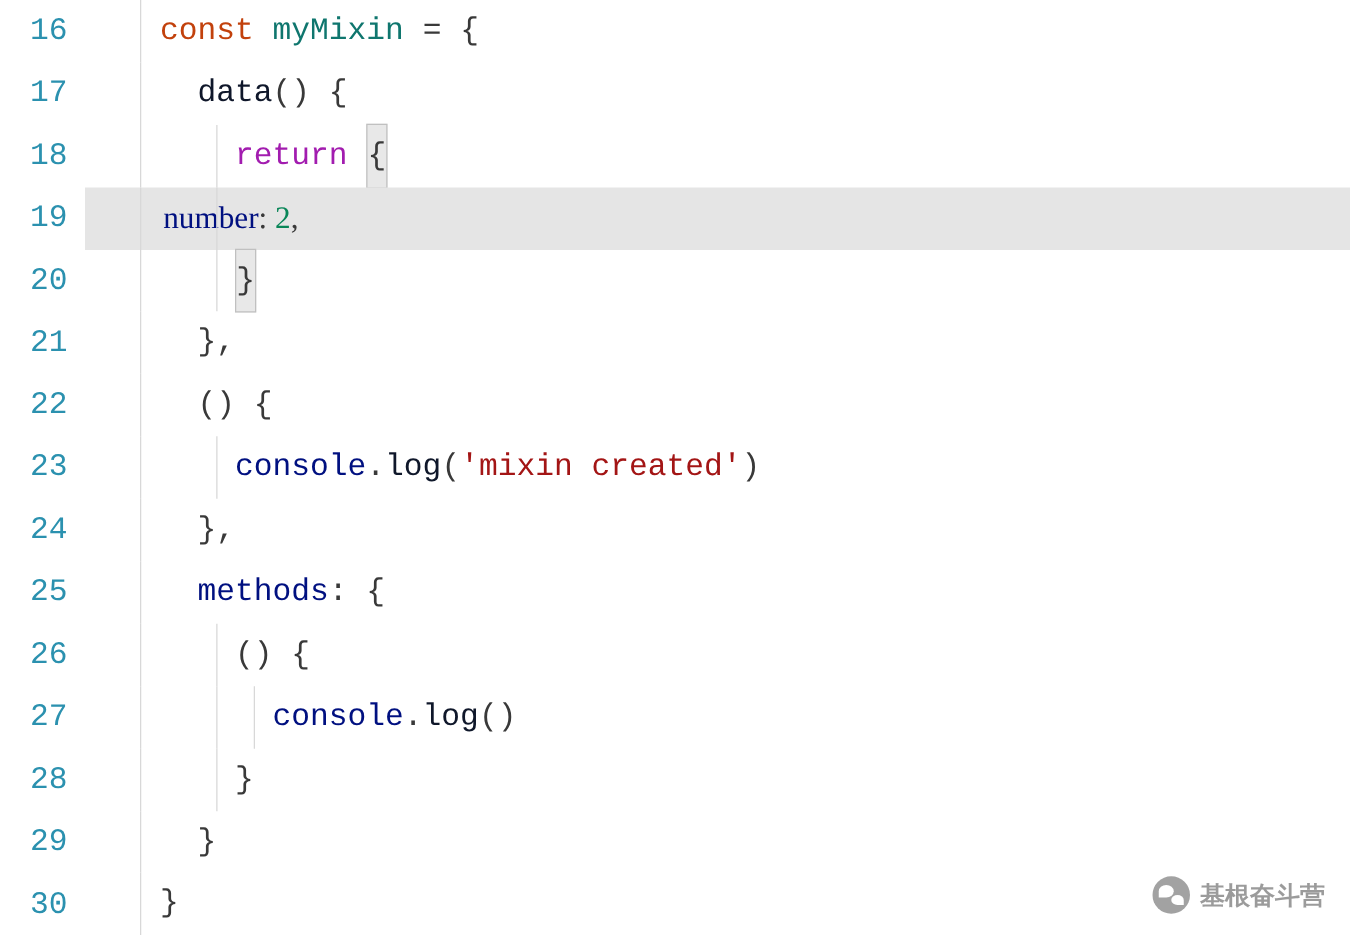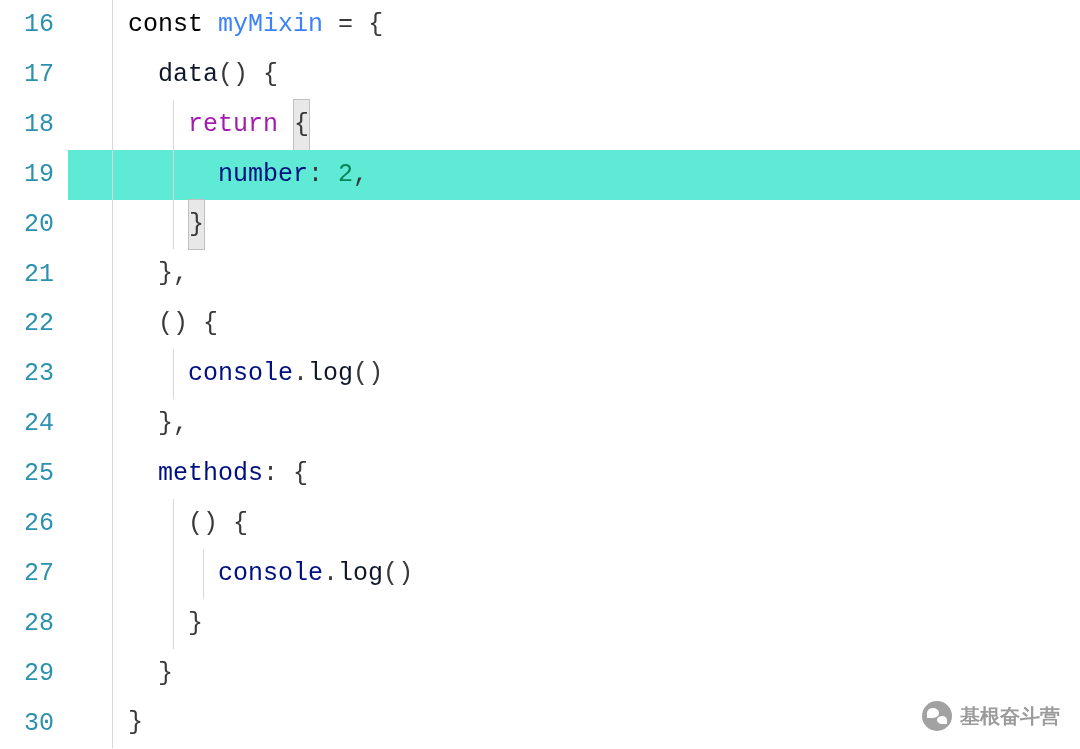--- a/index.html
+++ b/index.html
@@ -39,32 +39,33 @@
       line-height: 49.9px;
     }
     .code-line {
       white-space: pre;
       height: 49.9px;
       display: flex;
       align-items: center;
       position: relative;
     }
     .code-line.current {
-      background: #5eead4;
+      background: #e5e5e5;
+      font-family: Liberation Serif, serif;
     }
     .indent-guide {
       position: absolute;
       left: 0;
       top: 0;
       bottom: 0;
       border-left: 1px solid #d8d8d8;
       height: 100%;
     }
-    .kw { color: #000000; }
-    .name { color: #3b82f6; }
+    .kw { color: #c2410c; }
+    .name { color: #0f766e; }
     .fn { color: #0f172a; }
     .prop { color: #001080; }
     .num { color: #098658; }
     .str { color: #a31515; }
     .punct { color: #393939; }
     .op { color: #393939; }
     .brace-hl {
       background: #e8e8e8;
       border: 1px solid #c0c0c0;
     }
@@ -171,21 +172,21 @@
     </div>
 
     <div class="code-line">
       <span class="indent-guide" style="left:44px;"></span>
       <span>      </span><span class="punct">()</span><span> </span><span class="punct">{</span>
     </div>
 
     <div class="code-line">
       <span class="indent-guide" style="left:44px;"></span>
       <span class="indent-guide" style="left:105px;"></span>
-      <span>        </span><span class="prop">console</span><span class="punct">.</span><span class="fn">log</span><span class="punct">(</span><span class="punct">)</span>
+      <span>        </span><span class="prop">console</span><span class="punct">.</span><span class="fn">log</span><span class="punct">(</span><span class="str">'mixin created'</span><span class="punct">)</span>
     </div>
 
     <div class="code-line">
       <span class="indent-guide" style="left:44px;"></span>
       <span>      </span><span class="punct">}</span><span class="punct">,</span>
     </div>
 
     <div class="code-line">
       <span class="indent-guide" style="left:44px;"></span>
       <span>      </span><span class="prop">methods</span><span class="punct">:</span><span> </span><span class="punct">{</span>

